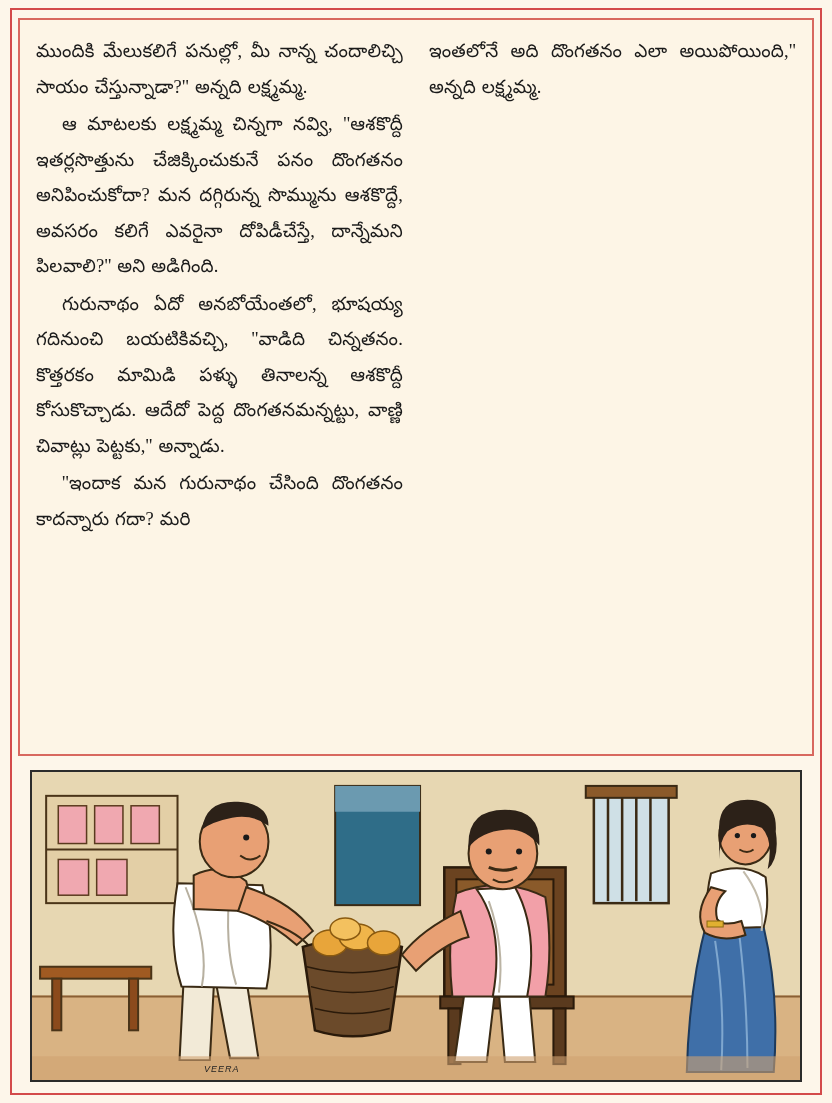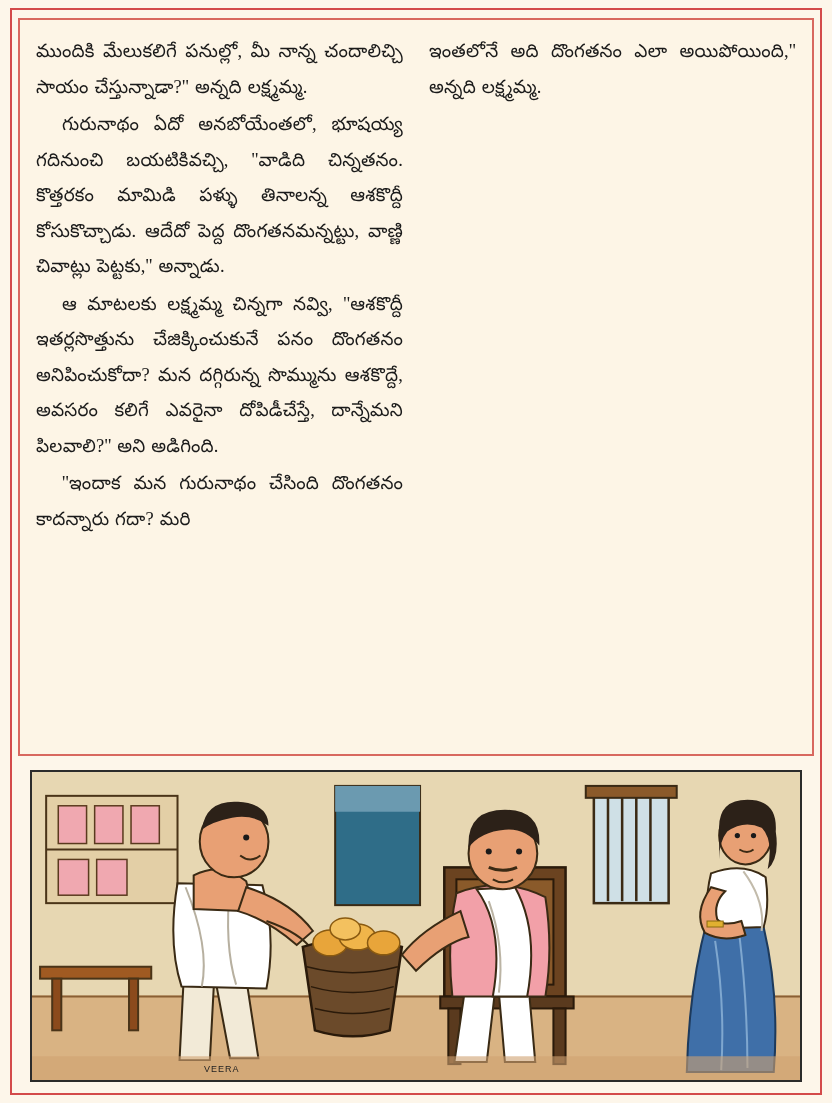--- a/index.html
+++ b/index.html
@@ -75,34 +75,35 @@
     height: 100%;
   }
   .caption-sign {
     position: absolute;
     left: 172px;
     bottom: 6px;
     font-family: "Liberation Sans", sans-serif;
     font-size: 9px;
     color: #222;
     letter-spacing: 1px;
+    font-style: italic;
   }
 </style>
 </head>
 <body>
 
 <div class="page">
   <div class="page-border"></div>
 
   <div class="text-frame">
 
     <div class="column">
       <p class="para">ముందికి మేలుకలిగే పనుల్లో, మీ నాన్న చందాలిచ్చి సాయం చేస్తున్నాడా?'' అన్నది లక్ష్మమ్మ.</p>
+      <p class="para indent">ఆ మాటలకు లక్ష్మమ్మ చిన్నగా నవ్వి, ''ఆశకొద్దీ ఇతర్లసొత్తును చేజిక్కించుకునే పనం దొంగతనం అనిపించుకోదా? మన దగ్గిరున్న సొమ్మును ఆశకొద్దే, అవసరం కలిగే ఎవరైనా దోపిడీచేస్తే, దాన్నేమని పిలవాలి?'' అని అడిగింది.</p>
       <p class="para indent">గురునాథం ఏదో అనబోయేంతలో, భూషయ్య గదినుంచి బయటికివచ్చి, ''వాడిది చిన్నతనం. కొత్తరకం మామిడి పళ్ళు తినాలన్న ఆశకొద్దీ కోసుకొచ్చాడు. ఆదేదో పెద్ద దొంగతనమన్నట్టు, వాణ్ణి చివాట్లు పెట్టకు,'' అన్నాడు.</p>
-      <p class="para indent">ఆ మాటలకు లక్ష్మమ్మ చిన్నగా నవ్వి, ''ఆశకొద్దీ ఇతర్లసొత్తును చేజిక్కించుకునే పనం దొంగతనం అనిపించుకోదా? మన దగ్గిరున్న సొమ్మును ఆశకొద్దే, అవసరం కలిగే ఎవరైనా దోపిడీచేస్తే, దాన్నేమని పిలవాలి?'' అని అడిగింది.</p>
       <p class="para indent">''ఇందాక మన గురునాథం చేసింది దొంగతనం కాదన్నారు గదా? మరి</p>
     </div>
 
     <div class="column">
       <p class="para">ఇంతలోనే అది దొంగతనం ఎలా అయిపోయింది,'' అన్నది లక్ష్మమ్మ.</p>
     </div>
 
   </div>
 
   <div class="illustration">

